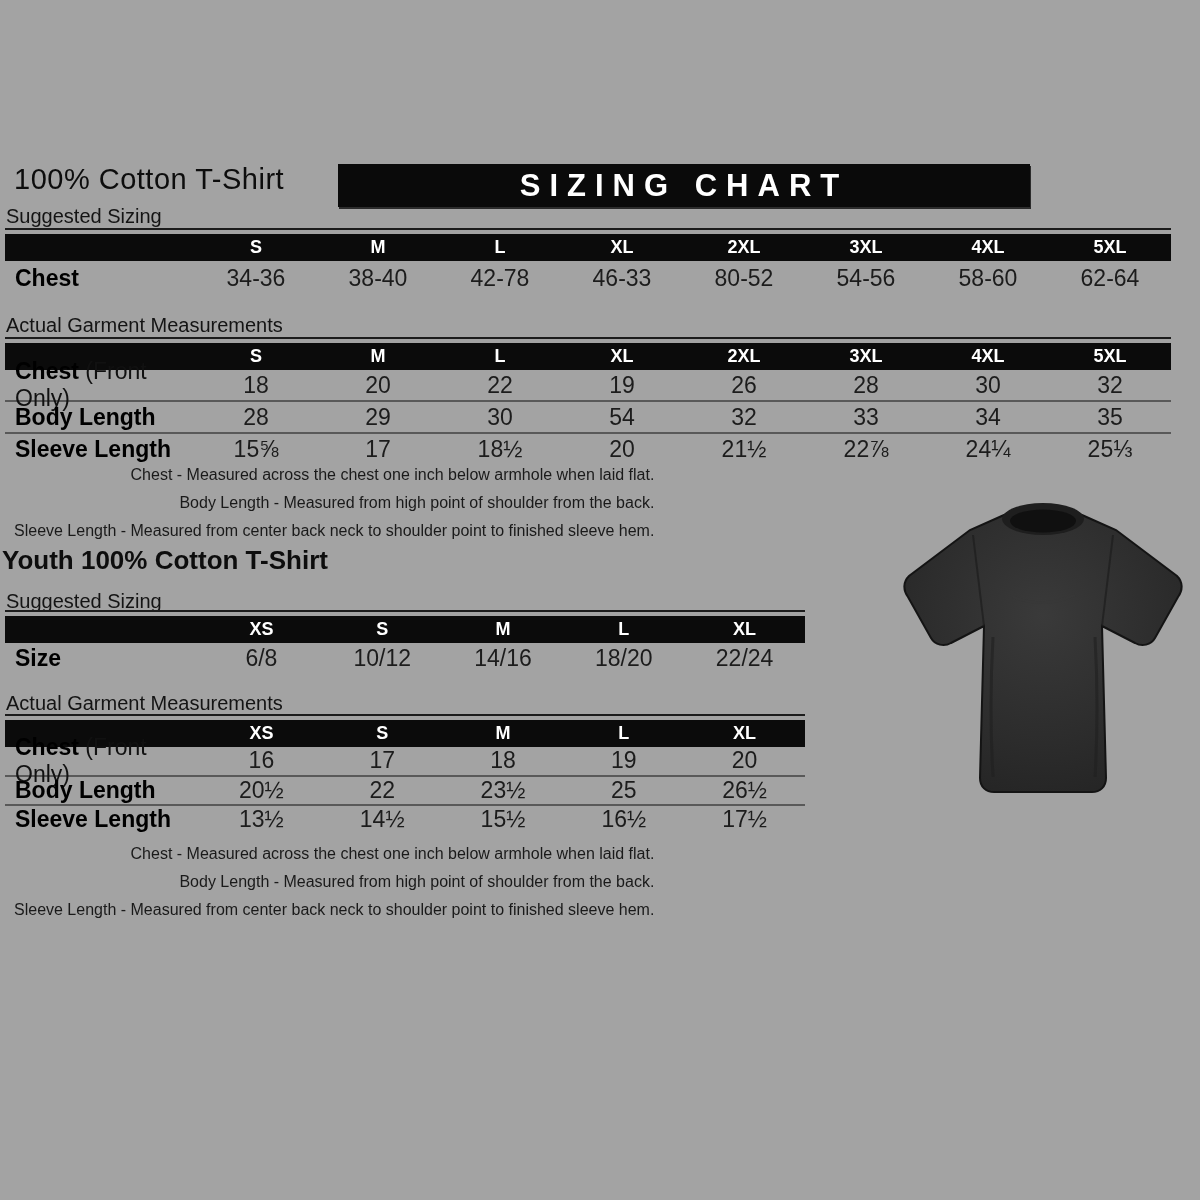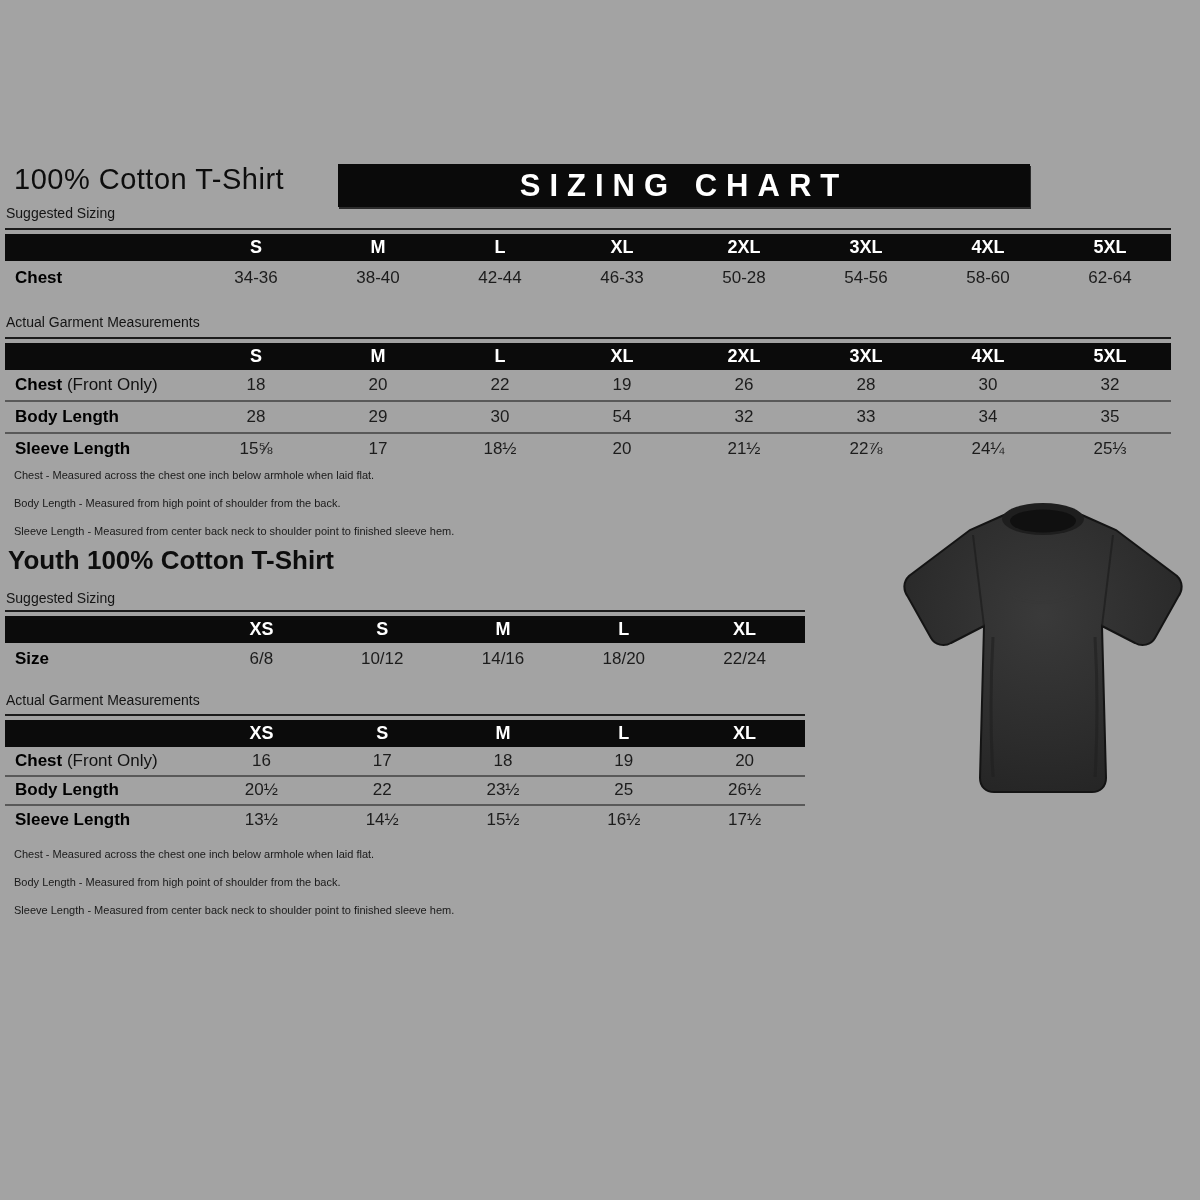--- a/index.html
+++ b/index.html
@@ -10,48 +10,48 @@
   .abs{position:absolute;}
   .page-title{
     left:14px;top:163px;font-size:29px;font-weight:500;color:#0d0d0d;letter-spacing:0.5px;
   }
   .banner{
     left:338px;top:164px;width:692px;height:43px;background:#0a0a0a;
     display:flex;align-items:center;justify-content:center;
     box-shadow:1px 2px 0 #2c2c2c;
   }
   .banner span{color:#fff;font-size:31px;font-weight:700;letter-spacing:9px;}
-  .section-label{font-size:14px;color:#141414;}
+  .section-label{font-size:20px;color:#141414;}
   .sec-adult-suggested{left:6px;top:205px;}
   .sec-adult-actual{left:6px;top:314px;}
   .sec-youth-suggested{left:6px;top:590px;}
   .sec-youth-actual{left:6px;top:692px;}
-  .youth-title{left:8px;top:545px;font-size:26px;font-weight:700;color:#0d0d0d;}
+  .youth-title{left:2px;top:545px;font-size:26px;font-weight:700;color:#0d0d0d;}
 
   .sztable{border-top:2px solid #1c1c1c;}
   .t-adult{left:5px;top:228px;width:1166px;}
   .t-adult2{left:5px;top:337px;width:1166px;}
   .t-youth{left:5px;top:610px;width:800px;}
   .t-youth2{left:5px;top:714px;width:800px;}
 
   .trow{display:flex;align-items:center;}
   .thead{background:#0b0b0b;color:#ffffff;height:27px;margin-top:4px;}
   .thead .cv{font-weight:700;font-size:18px;}
-  .tdata{height:30px;font-size:17px;color:#1c1c1c;}
+  .tdata{height:30px;font-size:23px;color:#1c1c1c;}
   .t-adult .tdata{height:34px;}
   .t-youth .tdata{height:31px;}
   .t-youth2 .tdata{height:27.5px;}
   .tdata + .tdata{border-top:2px solid #595959;}
   .c0{width:190px;padding-left:10px;box-sizing:border-box;text-align:left;}
   .t-youth .c0,.t-youth2 .c0{width:196px;}
   .cv{flex:1;text-align:center;}
   .lab{font-weight:700;color:#000;}
   .suf{font-weight:400;color:#111;}
 
-  .notes{font-size:11px;line-height:28px;color:#1a1a1a;}
+  .notes{font-size:16px;line-height:28px;color:#1a1a1a;text-align:right;}
   .notes-adult{left:14px;top:461px;}
   .notes-youth{left:14px;top:840px;}
   .notes p{margin:0;}
 
   .tshirt{left:893px;top:476px;width:300px;height:332px;}
 </style>
 </head>
 <body>
 
 <div class="canvas">
@@ -72,23 +72,23 @@
         <div class="cv">XL</div>
         <div class="cv">2XL</div>
         <div class="cv">3XL</div>
         <div class="cv">4XL</div>
         <div class="cv">5XL</div>
       </div>
       <div class="trow tdata">
         <div class="c0"><span class="lab">Chest</span></div>
         <div class="cv">34-36</div>
         <div class="cv">38-40</div>
-        <div class="cv">42-44</div>
+        <div class="cv">42-78</div>
         <div class="cv">46-33</div>
-        <div class="cv">50-28</div>
+        <div class="cv">80-52</div>
         <div class="cv">54-56</div>
         <div class="cv">58-60</div>
         <div class="cv">62-64</div>
       </div>
     </div>
 
   <div class="abs section-label sec-adult-actual">Actual Garment Measurements</div>
   <div class="abs sztable t-adult2">
       <div class="trow thead">
         <div class="c0"></div>

